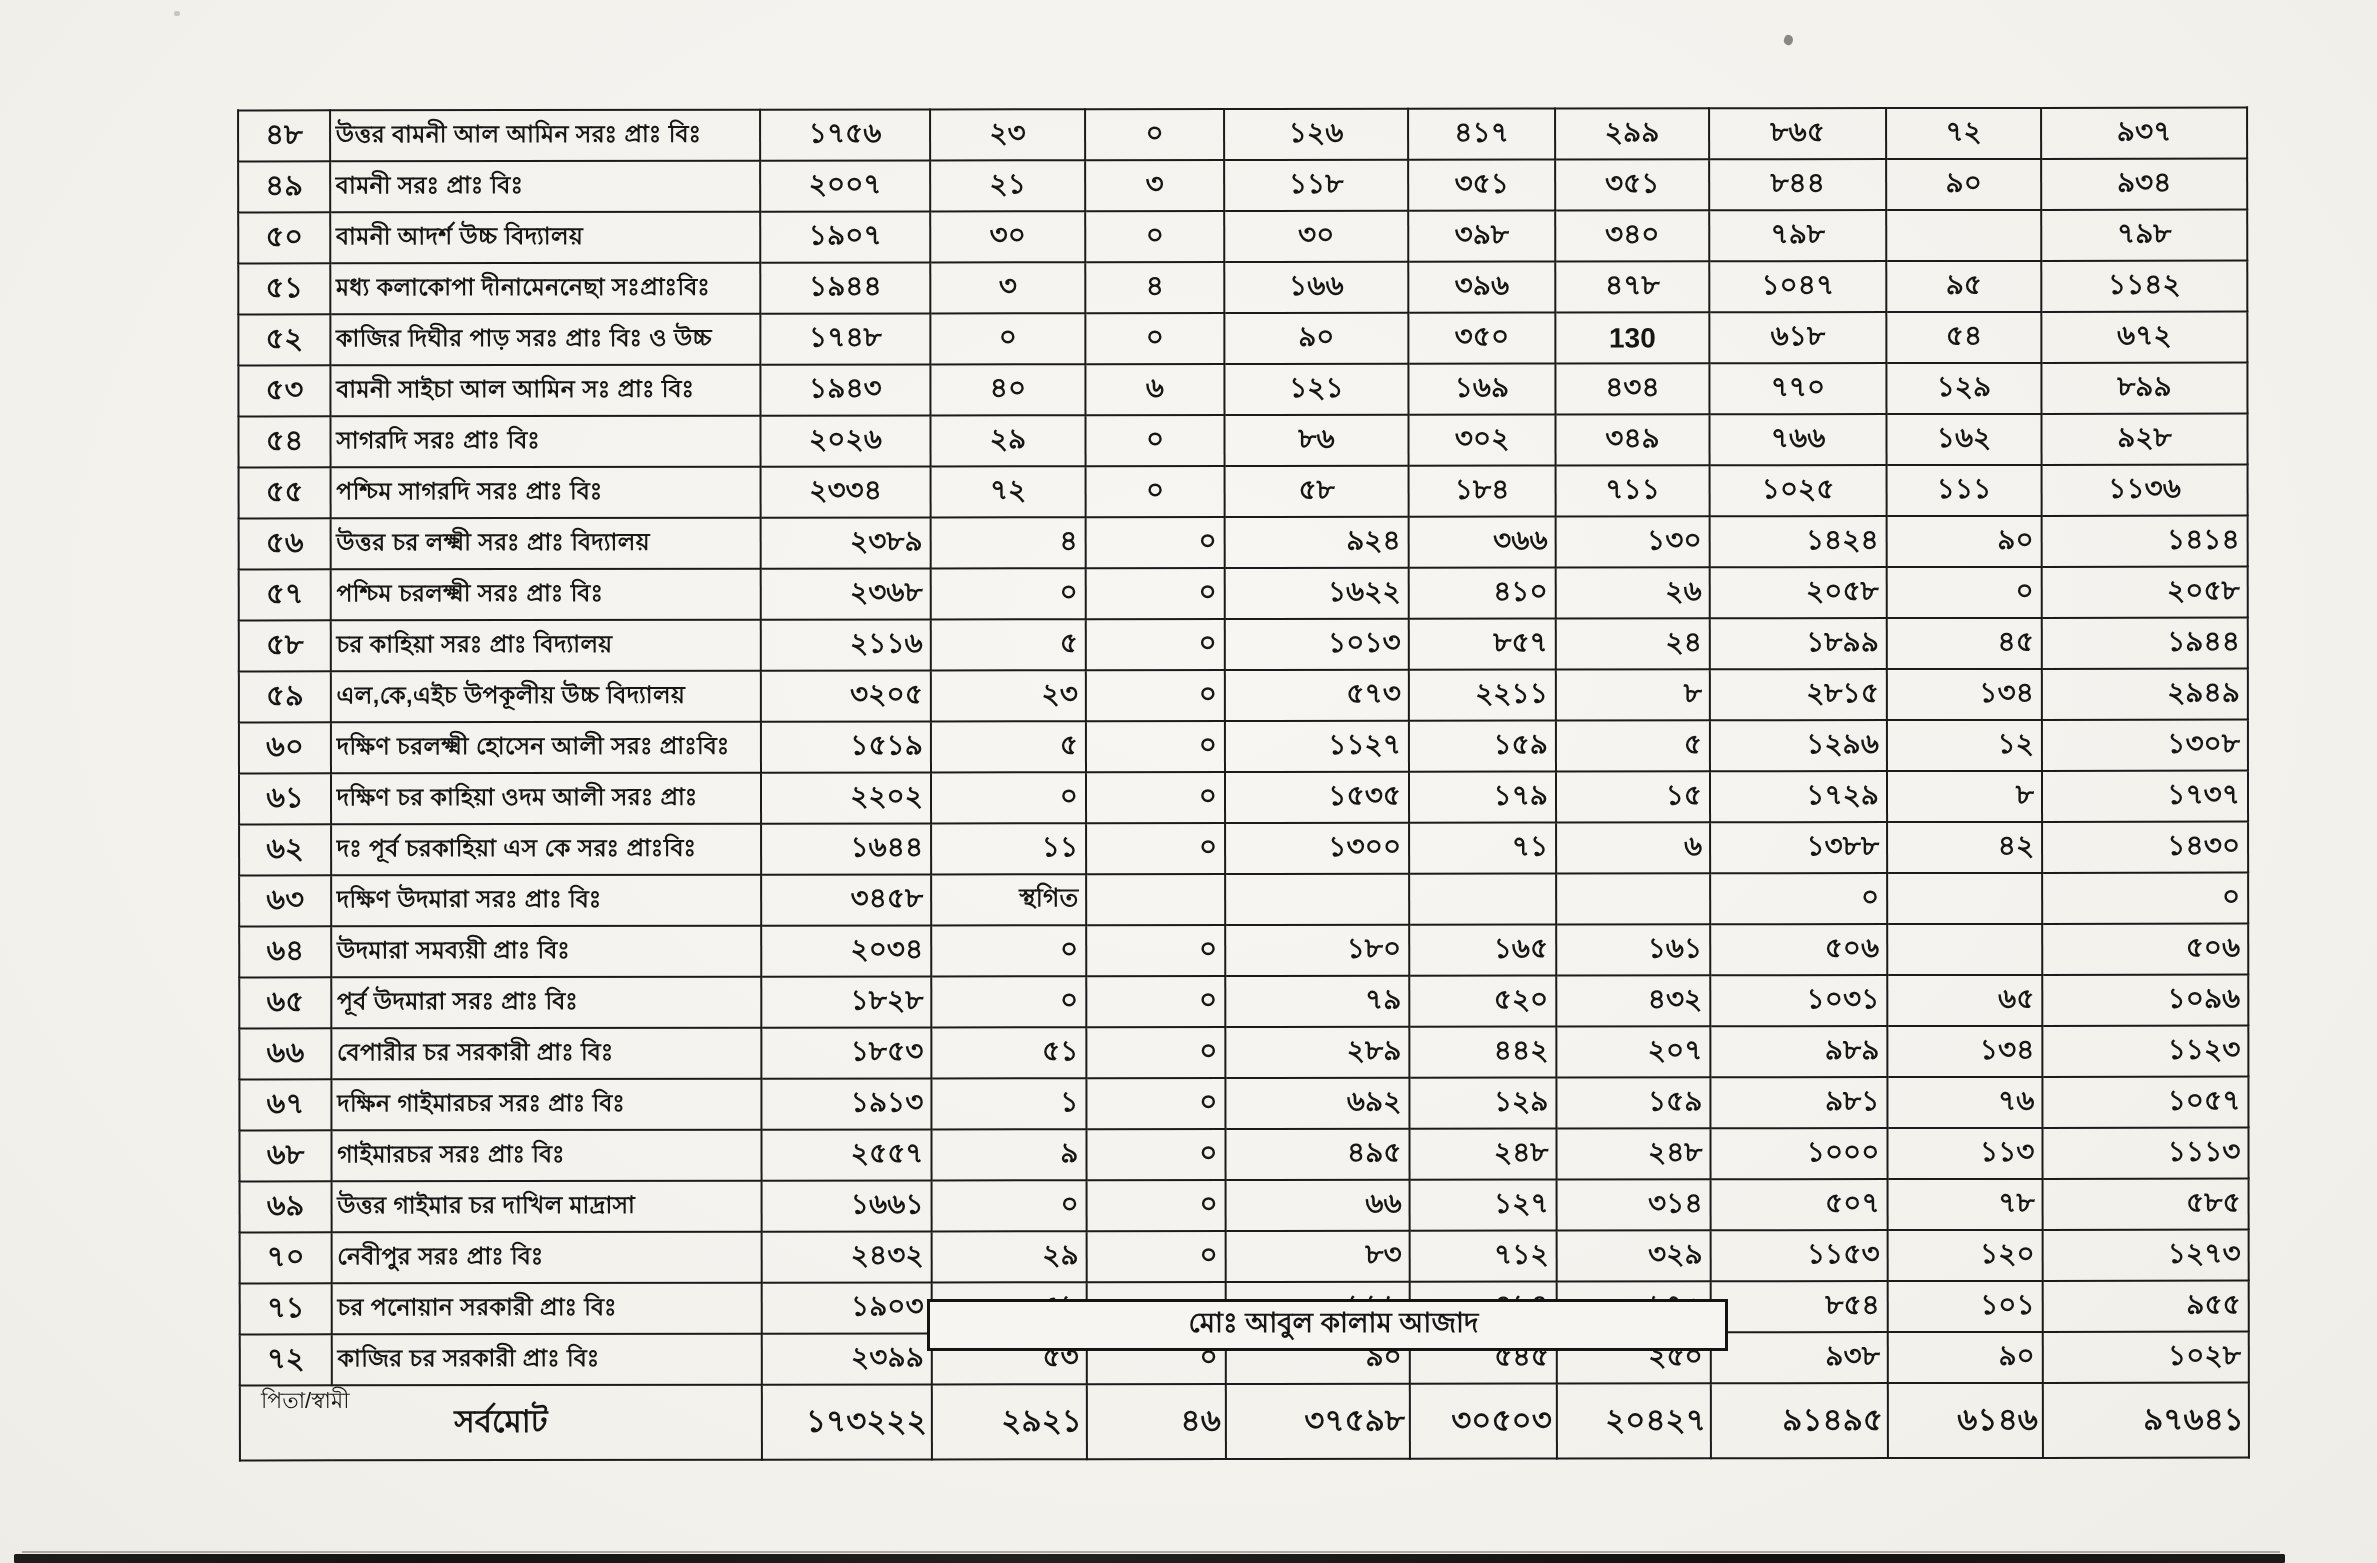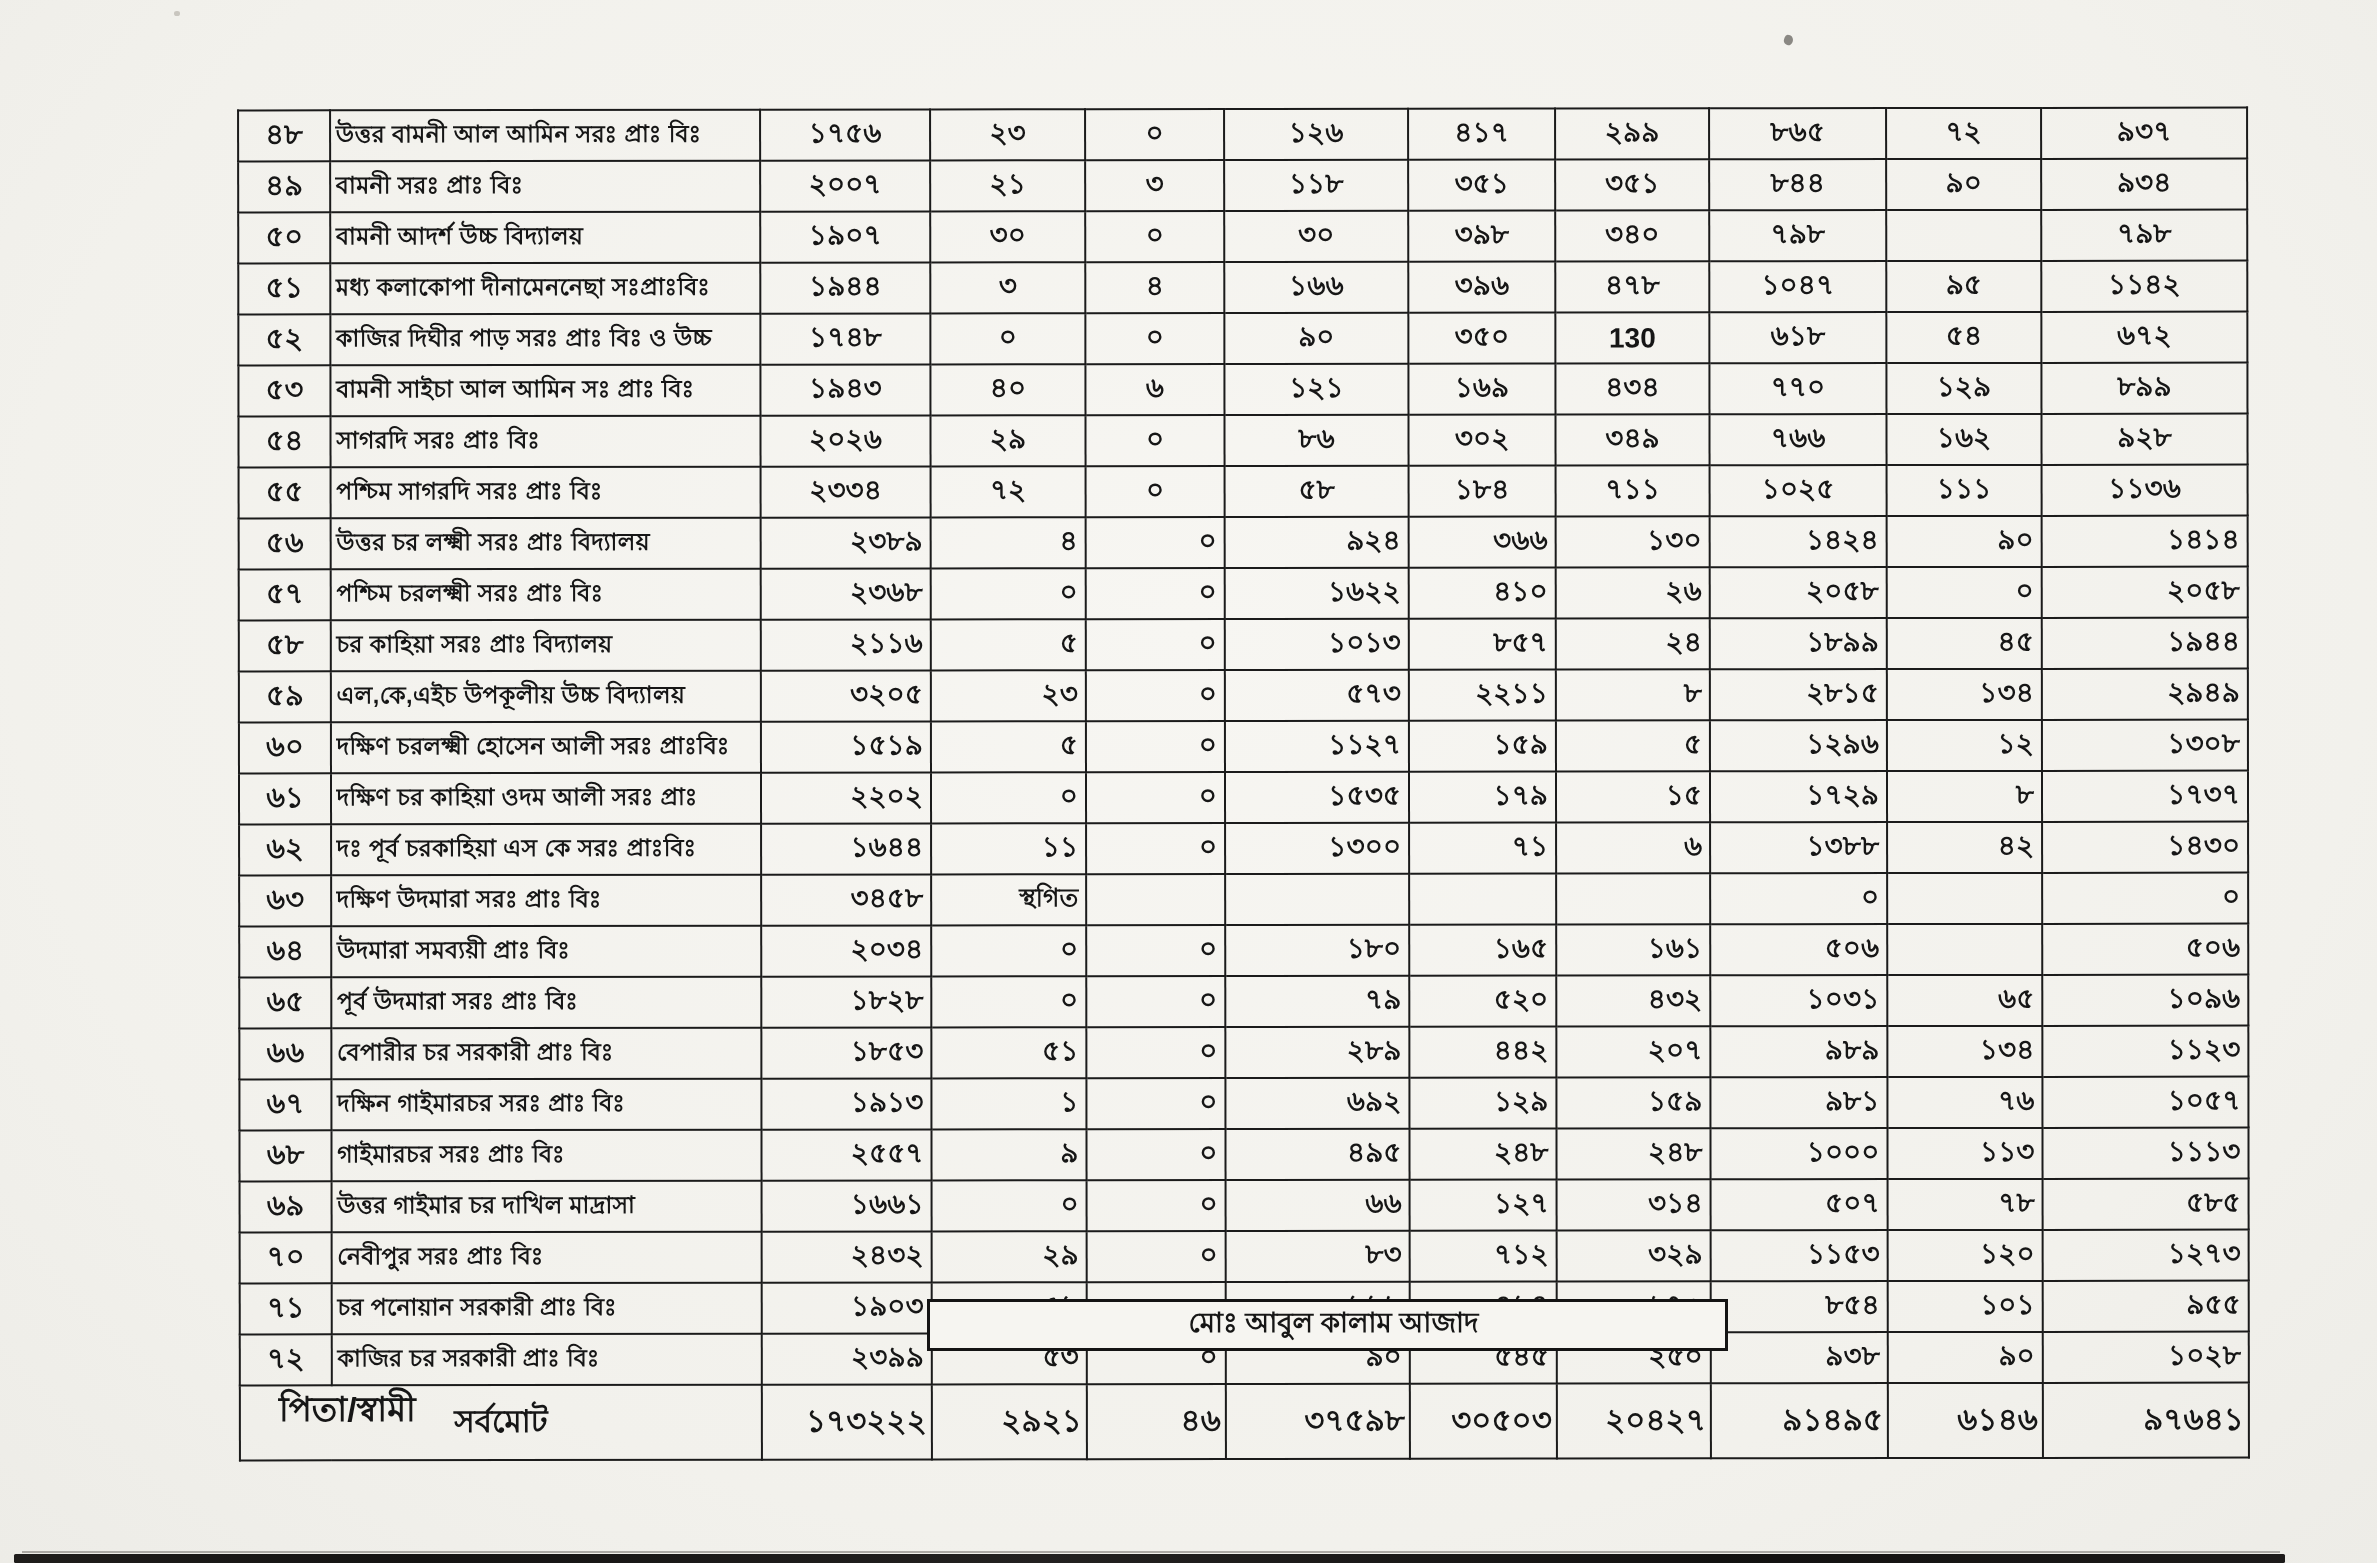--- a/index.html
+++ b/index.html
@@ -36,22 +36,22 @@
   tr.totalrow td{font-size:31px;}
   td.total-label{text-align:center;font-size:33px;}
   tr.totalrow td.num{text-align:right;padding-right:4px;}
 
   
   .decl{
     position:absolute;left:261px;top:1312px;
     font-size:27px;font-weight:bold;letter-spacing:0.4px;
   }
   .father{
-    position:absolute;left:279px;top:1383px;
-    font-size:34px;font-weight:bold;
+    position:absolute;left:261px;top:1383px;
+    font-size:22px;font-weight:normal;
   }
   .namebox1{
     position:absolute;left:927px;top:1299px;width:783px;height:46px;
     border:3.9px solid #141414;
     display:flex;align-items:center;justify-content:center;
     font-size:27.5px;font-weight:bold;background:#f6f5f1;padding-left:12px;
   }
   .namebox2{
     position:absolute;left:766px;top:1368px;width:942px;height:49px;
     border:3.9px solid #141414;border-top-width:5.5px;

